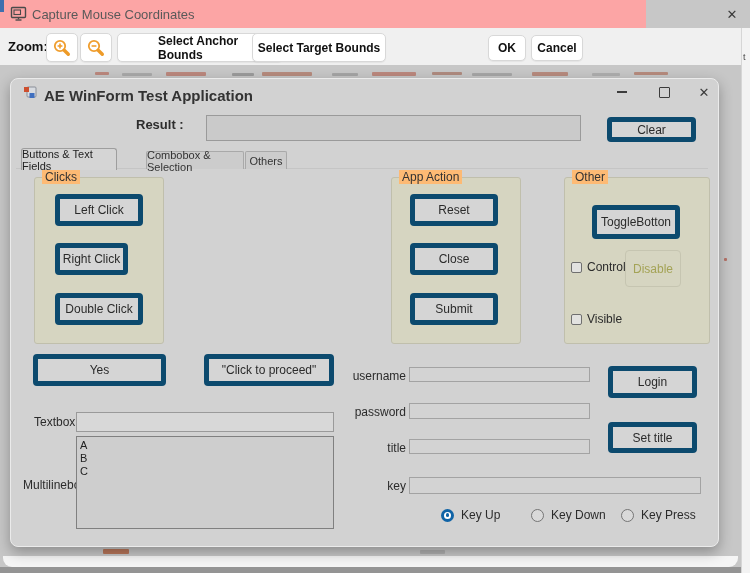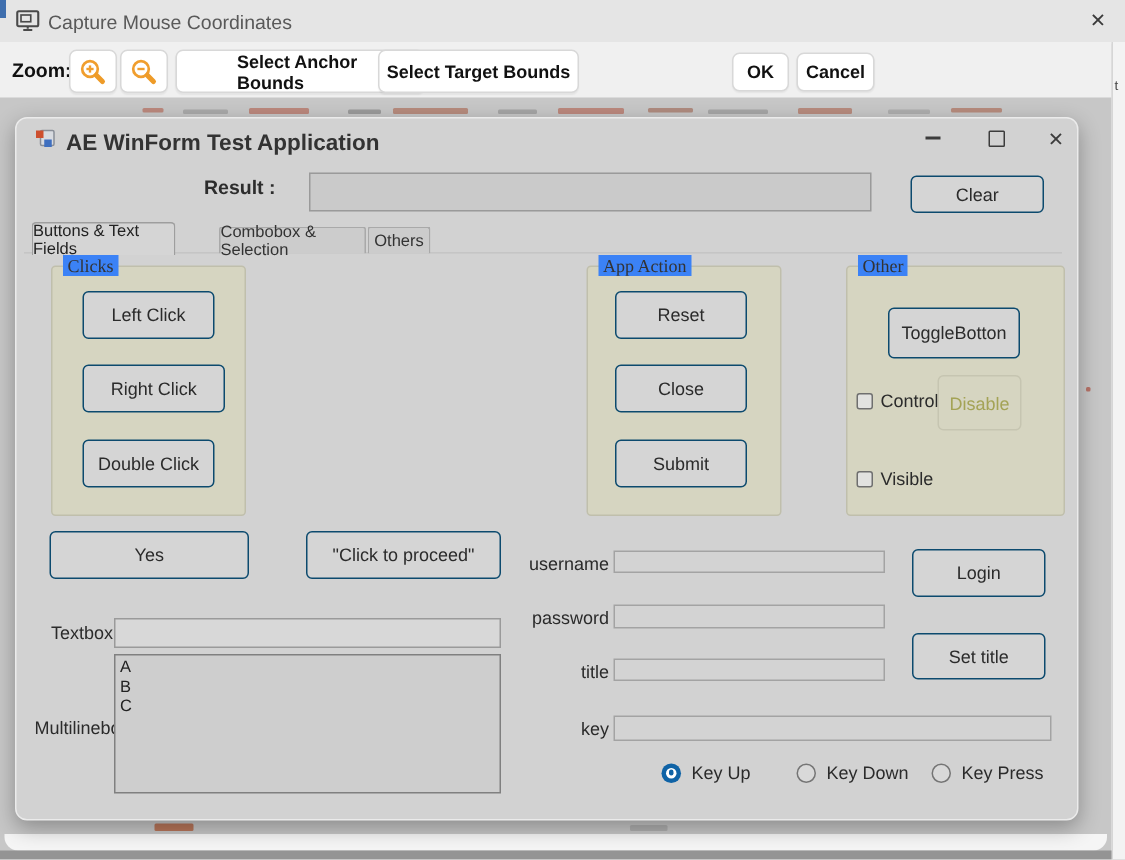--- a/index.html
+++ b/index.html
@@ -4,21 +4,21 @@
 <style>
   html,body{margin:0;padding:0;}
   .screen{
     position:relative;width:750px;height:573px;overflow:hidden;
     background:#c7c7c7;
     font-family:"Liberation Sans","DejaVu Sans",sans-serif;
     -webkit-font-smoothing:antialiased;
   }
   .abs{position:absolute;}
   
-  .titlebar{left:0;top:0;width:750px;height:28px;background:#e5e5e5;border-bottom:1px solid #e9e9e9;}
+  .titlebar{left:0;top:0;width:646px;height:28px;background:#fca5a5;border-bottom:1px solid #e9e9e9;}
   .titlebar-text{left:32px;top:7px;font-size:13px;color:#595959;}
   .blue-sliver{left:0;top:0;width:4px;height:12px;background:#3f6fae;}
   .win-close{left:720px;top:4px;width:24px;height:20px;display:flex;align-items:center;justify-content:center;font-size:13px;color:#3a3a3a;cursor:default;}
   .toolbar{left:0;top:28px;width:741px;height:37px;background:#f0f0f0;}
   .tb-label{left:8px;top:39px;font-size:13px;font-weight:bold;color:#111;}
   .tbtn{background:#ffffff;border:1px solid #d8d8d8;border-radius:5px;display:flex;align-items:center;justify-content:center;
         font-size:12px;font-weight:600;color:#111;box-shadow:0 1px 1px rgba(0,0,0,0.05);}
   .right-strip{left:741px;top:28px;width:9px;height:545px;background:#f3f3f3;border-left:1px solid #d6d6d6;}
   .edge-text{left:743px;top:52px;font-size:9px;color:#444;}
   .bottom-band{left:3px;top:556px;width:735px;height:11px;background:#f5f5f5;border-radius:0 0 9px 9px;}
@@ -27,31 +27,31 @@
   
   .app-window{left:10px;top:78px;width:707px;height:467px;background:#d2d2d2;border:1px solid #ebebeb;border-radius:8px;
               box-shadow:0 5px 14px rgba(0,0,0,0.30);}
   .app-title-text{left:33px;top:8px;font-size:15px;color:#333;font-weight:bold;}
   .cap-btn{width:24px;height:18px;display:flex;align-items:center;justify-content:center;color:#3c3c3c;}
   .min-glyph{width:10px;height:1.5px;background:#3c3c3c;}
   .max-glyph{width:9px;height:9px;border:1.3px solid #3c3c3c;border-radius:1px;}
   .x-glyph{font-size:13px;color:#3c3c3c;line-height:1;}
   .result-label{left:125px;top:38px;font-size:13px;font-weight:bold;color:#2d2d2d;}
   .result-input{left:195px;top:36px;width:375px;height:26px;background:#cacaca;border:1px solid #9a9a9a;box-sizing:border-box;font-size:12px;padding:0 6px;color:#222;}
-  .btn{background:#d5d5d5;border:1px solid #0c4a6e;border-radius:4px;display:flex;align-items:center;justify-content:center;
+  .btn{background:#d5d5d5;border:5px solid #0c4a6e;border-radius:4px;display:flex;align-items:center;justify-content:center;
        font-size:12px;color:#2b2b2b;box-sizing:border-box;cursor:default;}
   .btn-disabled{background:#d6d5c1;border:1px solid #c6c5b1;color:#a4a356;}
   
   .tab-line{left:5px;top:89px;width:692px;height:1px;background:#bcbcbc;opacity:.6;}
   .tab{display:flex;align-items:center;justify-content:center;font-size:11px;color:#222;box-sizing:border-box;}
   .tab-selected{background:#d5d5d5;border:1px solid #9e9e9e;border-bottom:none;border-radius:3px 3px 0 0;z-index:2;}
   .tab-plain{background:#cccccc;border:1px solid #a9a9a9;border-bottom:none;border-radius:2px 2px 0 0;color:#333;margin-left:28px;}
   
   .groupbox{background:#d6d5c1;border:1px solid #c0bfac;border-radius:3px;box-sizing:border-box;}
-  .grouptitle{position:absolute;top:-8px;left:7px;background:#3b82f6;padding:0 3px;font-size:12px;color:#333;line-height:14px;font-family:Liberation Serif, serif;}
+  .grouptitle{position:absolute;top:-8px;left:7px;background:#fdba74;padding:0 3px;font-size:12px;color:#333;line-height:14px;}
   
   .field-label{font-size:12px;color:#2b2b2b;}
   .r-label{width:55px;text-align:right;}
   .input{background:#d3d3d3;border:1px solid #a3a3a3;box-sizing:border-box;font-size:11px;color:#222;padding:0 4px;}
   .tb-input{background:#d8d8d8;border:1px solid #9a9a9a;}
   .multibox{background:#cecece;border:1px solid #808080;box-sizing:border-box;font-size:11px;color:#222;
             padding:2px 0 0 3px;white-space:pre;line-height:13px;}
   .chkrow{display:flex;align-items:center;gap:5px;}
   .chk{width:11px;height:11px;border:1px solid #6f6f6f;border-radius:2px;background:#e2e2e0;box-sizing:border-box;}
   .radiorow{display:flex;align-items:center;gap:7px;padding-left:12px;}
@@ -148,21 +148,21 @@
     <div class="abs btn" style="left:596px;top:38px;width:89px;height:25px;">Clear</div>
 
     <div class="abs tab-line"></div>
     <div class="abs tab tab-selected" style="left:10px;top:69px;width:96px;height:22px;">Buttons &amp; Text Fields</div>
     <div class="abs tab tab-plain" style="left:107px;top:72px;width:98px;height:18px;">Combobox &amp; Selection</div>
     <div class="abs tab tab-plain" style="left:206px;top:72px;width:42px;height:18px;">Others</div>
 
     <div class="abs groupbox" style="left:23px;top:98px;width:130px;height:167px;">
       <div class="grouptitle">Clicks</div>
       <div class="abs btn" style="left:20px;top:16px;width:88px;height:32px;">Left Click</div>
-      <div class="abs btn" style="left:20px;top:65px;width:95px;height:32px;">Right Click</div>
+      <div class="abs btn" style="left:20px;top:65px;width:73px;height:32px;">Right Click</div>
       <div class="abs btn" style="left:20px;top:115px;width:88px;height:32px;">Double Click</div>
     </div>
 
 
     <div class="abs groupbox" style="left:380px;top:98px;width:130px;height:167px;">
       <div class="grouptitle">App Action</div>
       <div class="abs btn" style="left:18px;top:16px;width:88px;height:32px;">Reset</div>
       <div class="abs btn" style="left:18px;top:65px;width:88px;height:32px;">Close</div>
       <div class="abs btn" style="left:18px;top:115px;width:88px;height:32px;">Submit</div>
     </div>

